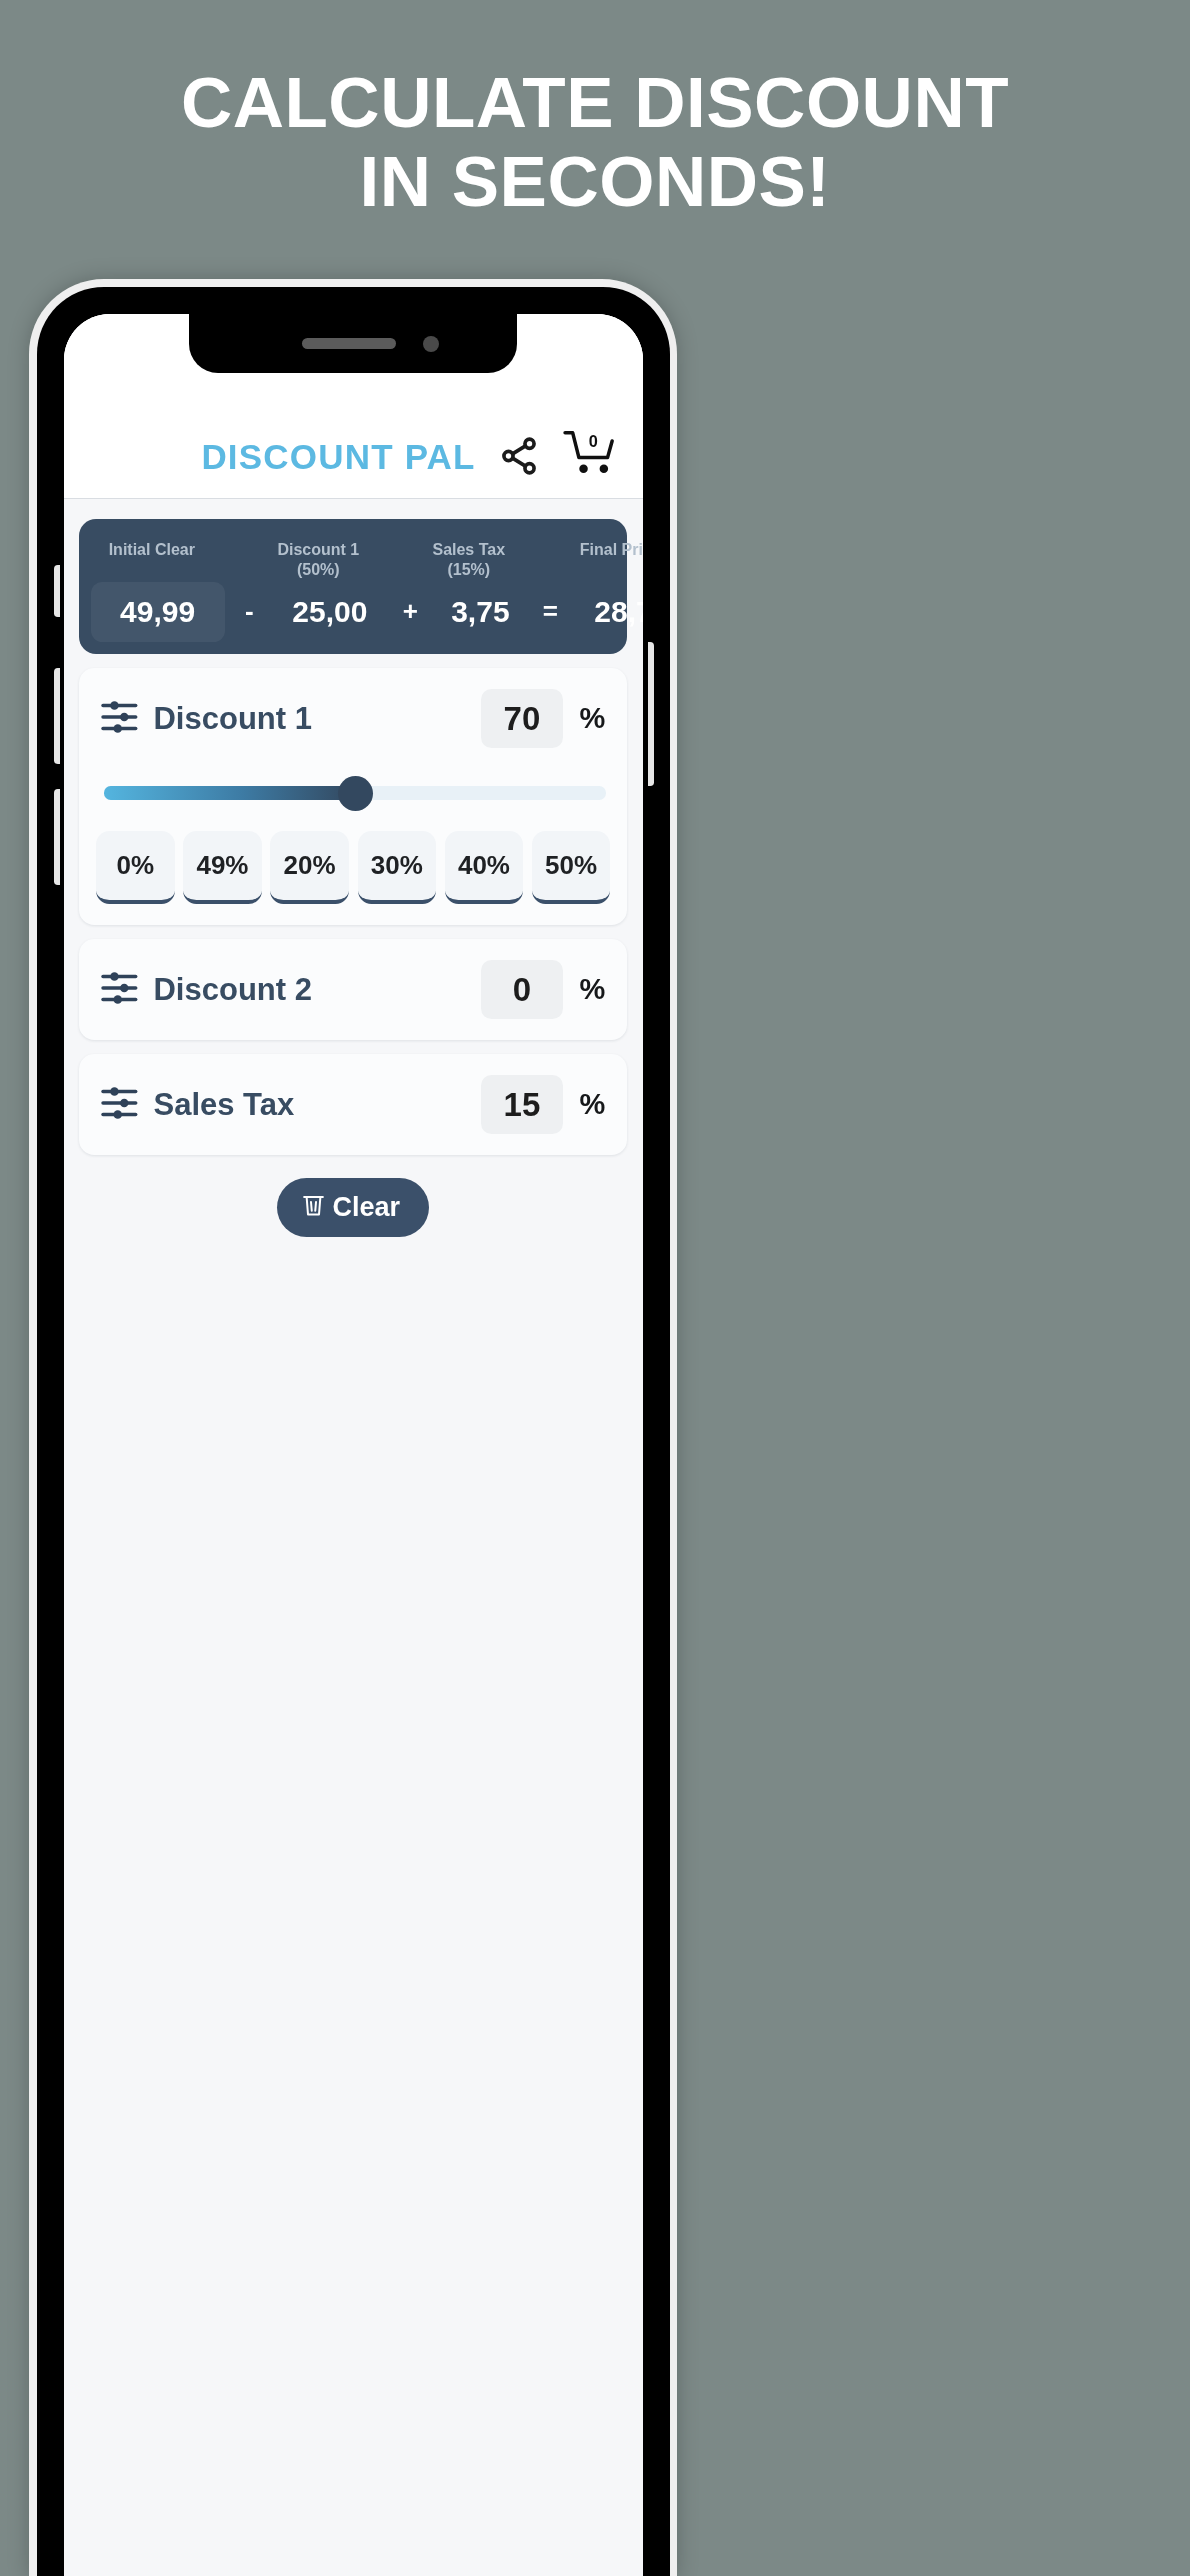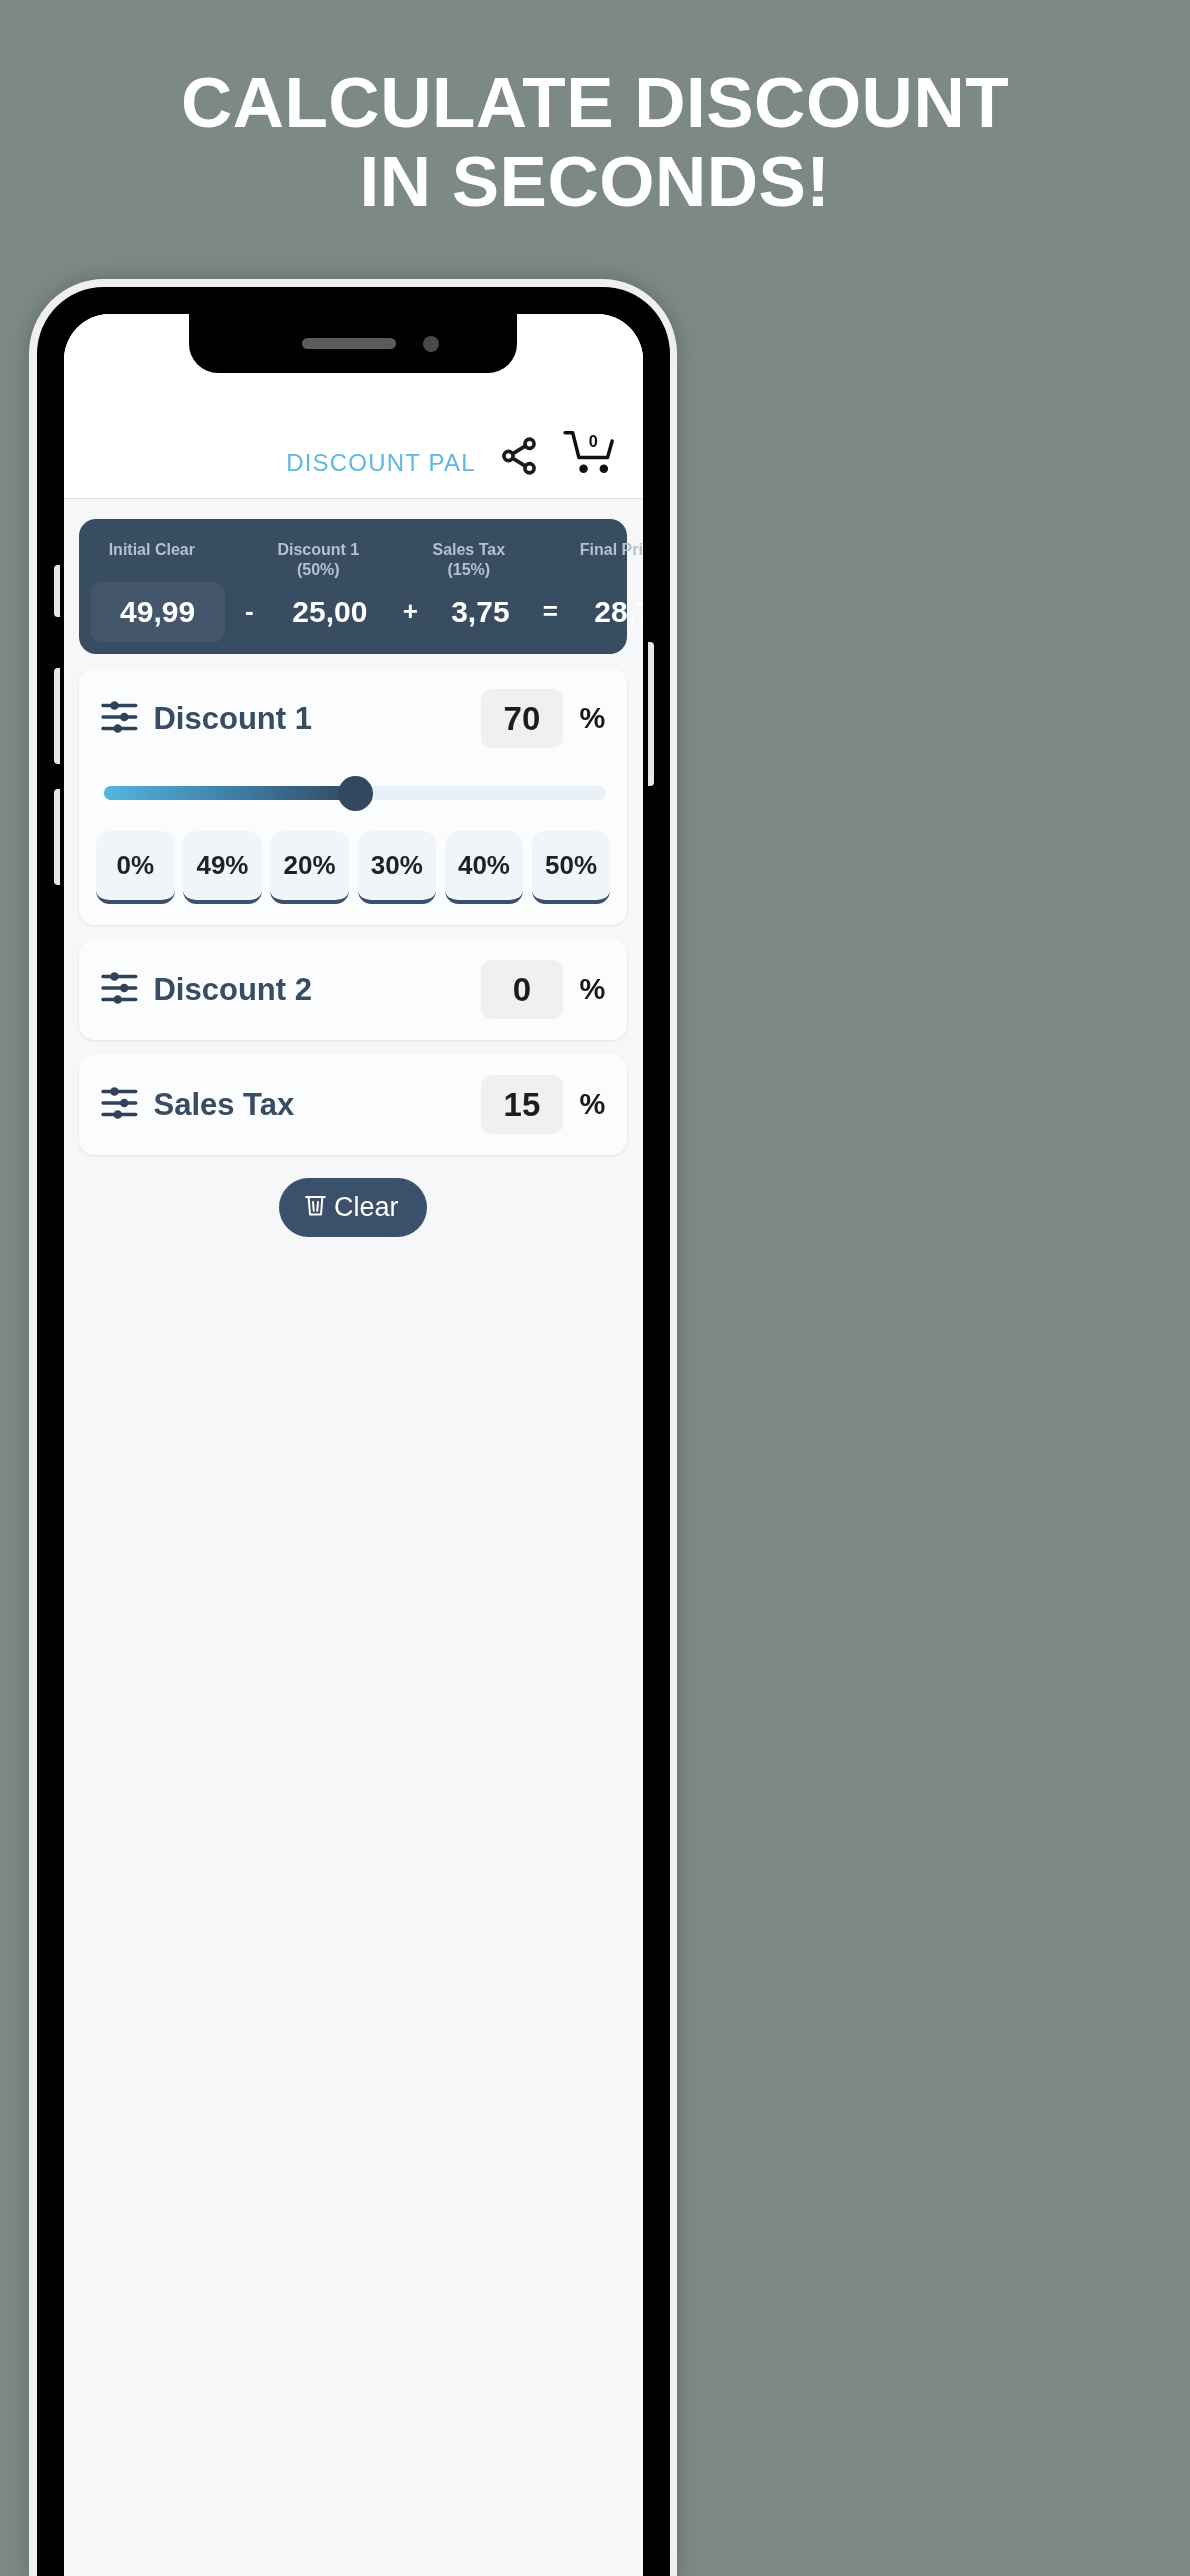--- a/index.html
+++ b/index.html
@@ -124,22 +124,22 @@
     background: #ffffff;
     border-bottom: 1px solid #d9dde2;
     display: flex;
     align-items: flex-end;
     justify-content: flex-end;
     padding: 0 25px 21px 0;
     gap: 21px;
   }
   .app-title {
     color: #5cb9e2;
-    font-weight: normal;
-    font-size: 24px;
+    font-weight: bold;
+    font-size: 35px;
     letter-spacing: 1.2px;
   }
   .hdr-icon { display: flex; align-items: center; }
   .cart-badge-wrap { position: relative; display: flex; align-items: center; }
 
   
   .summary {
     margin: 20px 15.3px 0 15.3px;
     background: #384c62;
     border-radius: 17px;
@@ -286,20 +286,21 @@
   .btn {
     display: flex;
     align-items: flex-start;
     gap: 7px;
     border: none;
     border-radius: 957px;
     font-family: "Liberation Sans", sans-serif;
     font-size: 27px;
     color: #ffffff;
     cursor: pointer;
+    font-weight: bold;
   }
   .btn-clear {
     background: #3b506a;
     padding: 13.4px 29px 13.4px 25px;
   }
   .btn-cart {
     background: #f4853f;
     padding: 13.4px 29px 13.4px 23px;
   }
 </style>

